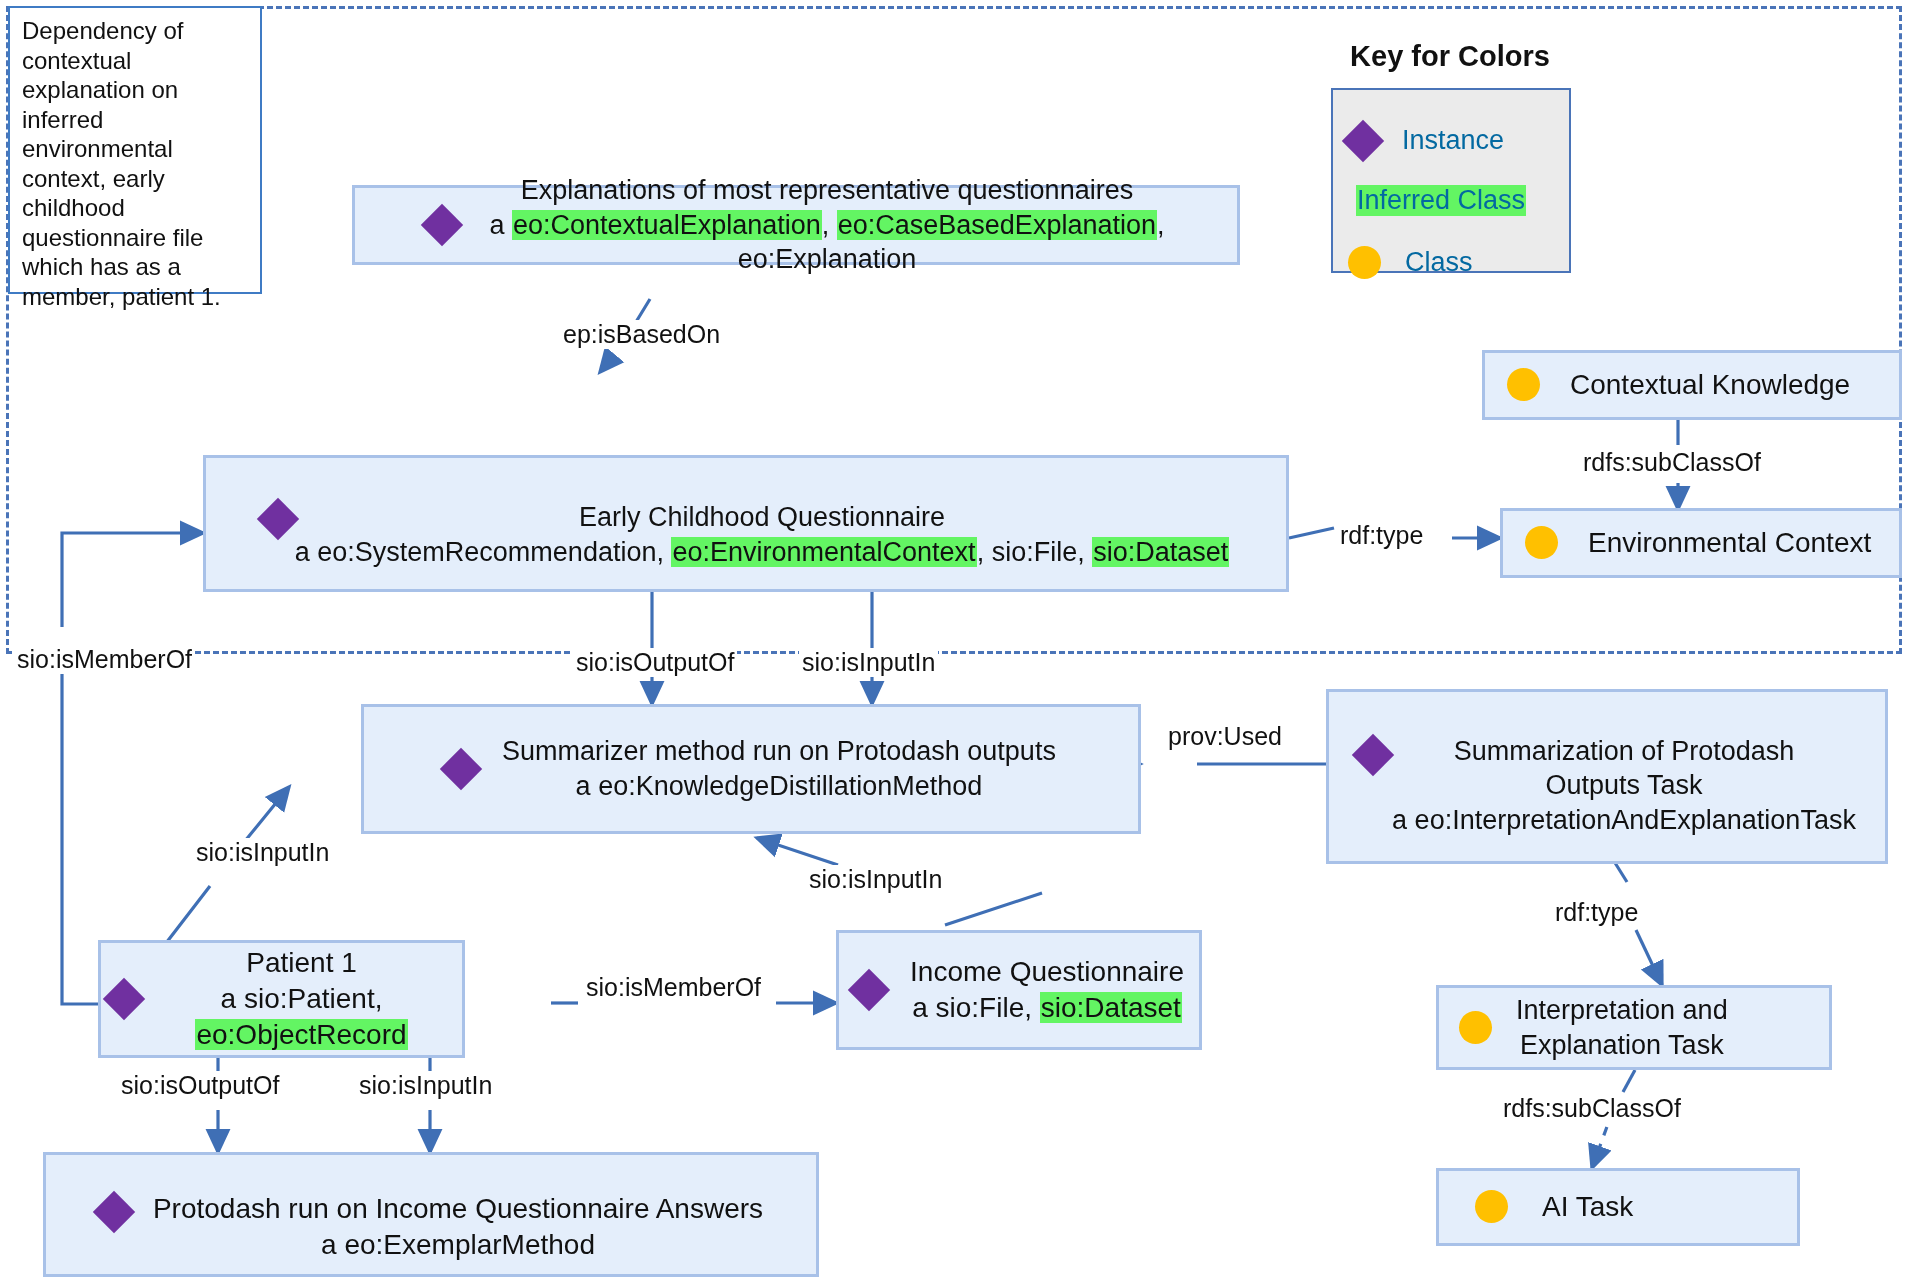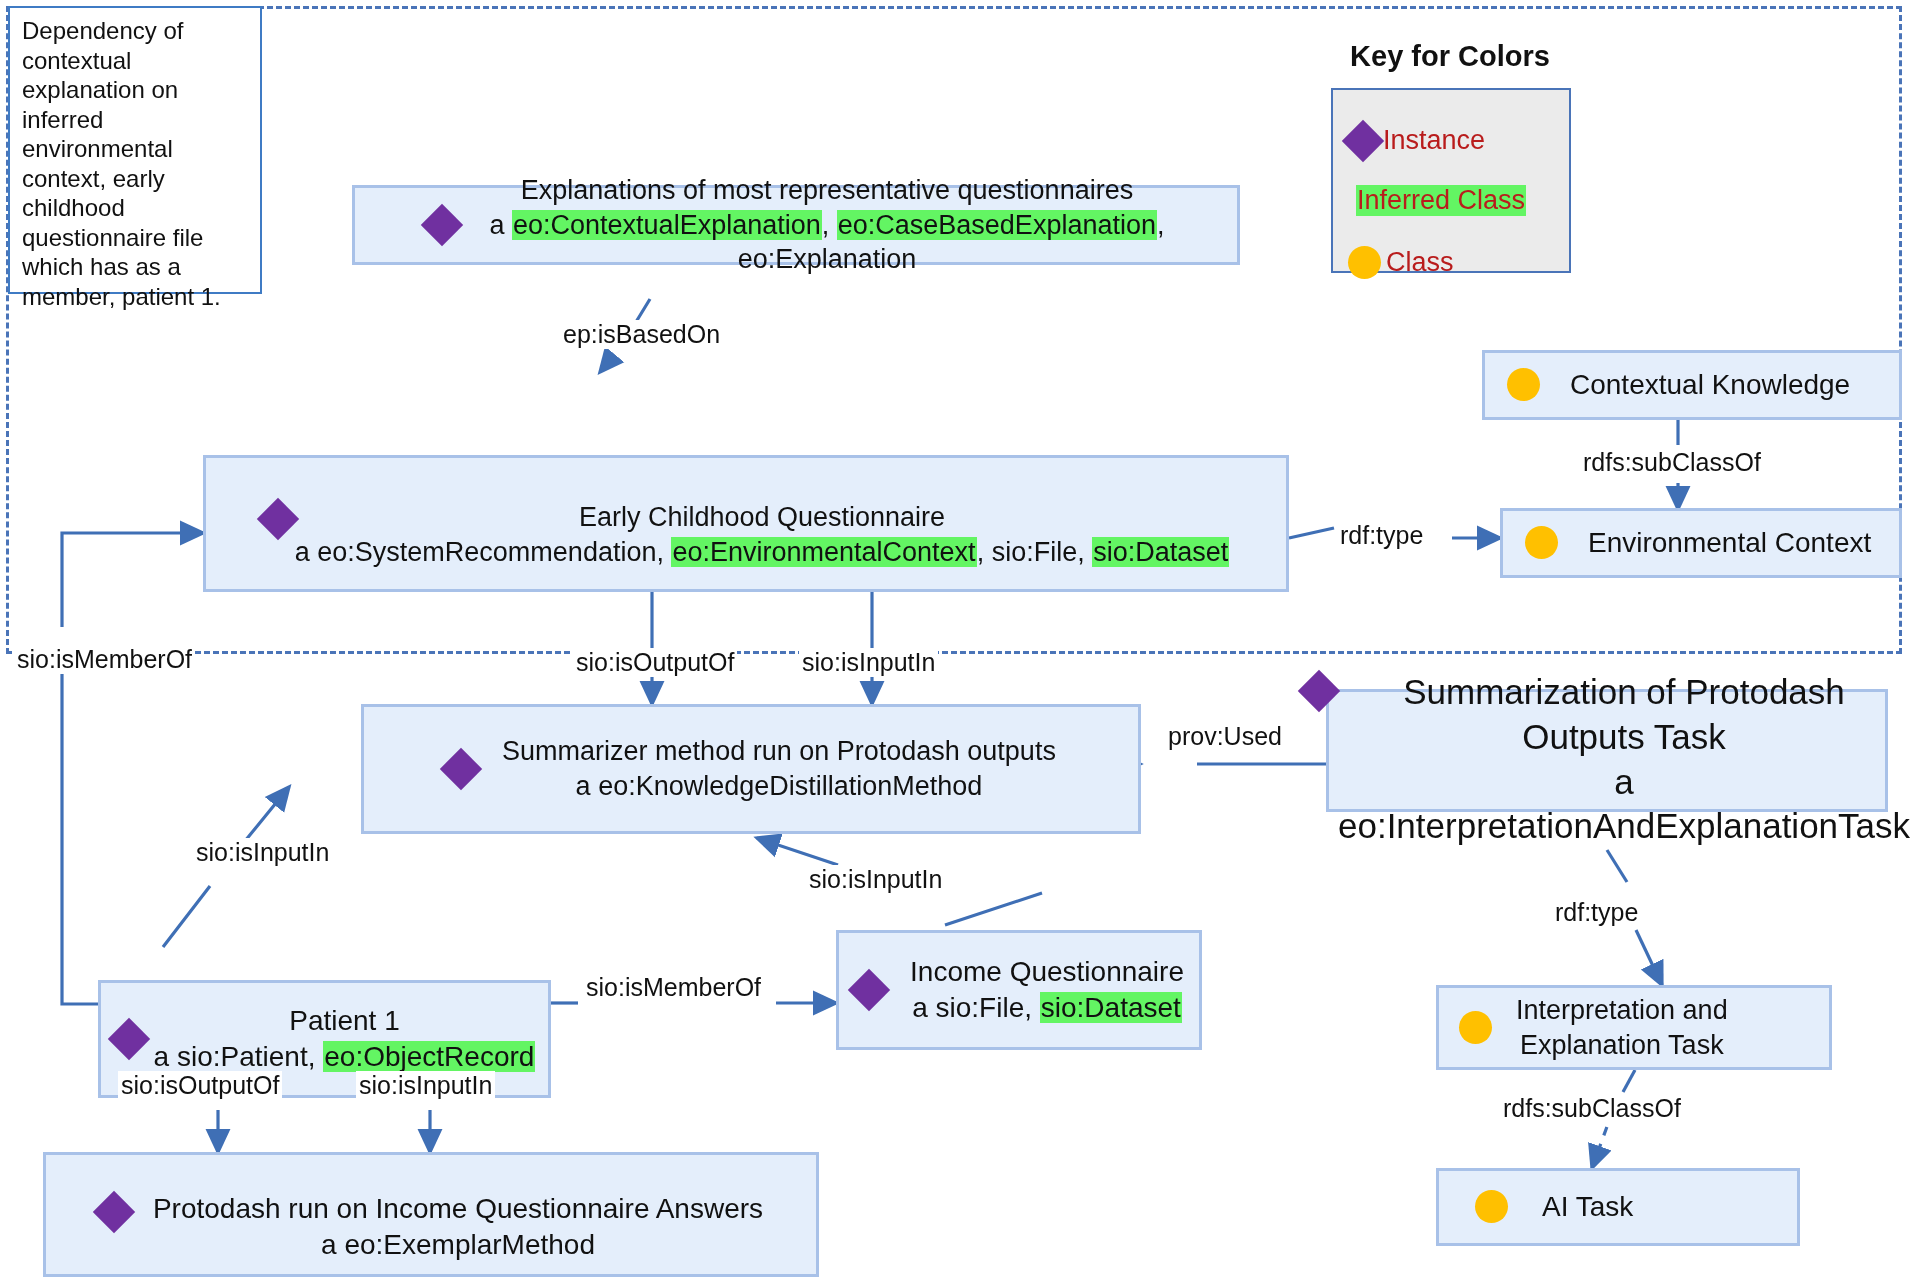--- a/index.html
+++ b/index.html
@@ -68,23 +68,23 @@
   .legend-box{
     position:absolute;
     background:#ebebeb;
     border:2px solid #4a74b8;
     box-sizing:border-box;
   }
   .legend-row{
     position:absolute;
     display:flex;
     align-items:center;
-    gap:5px;
+    gap:24px;
     font-size:27px;
-    color:#b91c1c;
+    color:#0369a1;
   }
 
   .edge-label{
     position:absolute;
     font-size:25px;
     color:#111;
     white-space:nowrap;
     background:#fff;
     padding:0 3px;
   }
@@ -207,32 +207,32 @@
   <div class="node" style="left:361px;top:704px;width:780px;height:130px;font-size:27px;">
     <div class="inner">
       <span class="diamond" style="margin-right:16px;"></span>
       <span class="txt">
         <span>Summarizer method run on Protodash outputs</span><br>
         <span>a eo:KnowledgeDistillationMethod</span>
       </span>
     </div>
   </div>
 
-  <div class="node" style="left:1326px;top:689px;width:562px;height:123px;font-size:35px;">
+  <div class="node" style="left:1326px;top:689px;width:562px;height:175px;font-size:27px;">
     <div class="inner" style="align-items:flex-start;padding-top:18px;">
       <span class="diamond" style="margin:6px 18px 0 0;"></span>
       <span class="txt" style="margin-left:-24px;">
         <span>Summarization of Protodash</span><br>
         <span>Outputs Task</span><br>
         <span>a eo:InterpretationAndExplanationTask</span>
       </span>
     </div>
   </div>
 
-  <div class="node" style="left:98px;top:940px;width:453px;height:118px;font-size:28px;margin-top:40px;">
+  <div class="node" style="left:98px;top:940px;width:367px;height:118px;font-size:28px;">
     <div class="inner">
       <span class="diamond" style="margin-right:34px;"></span>
       <span class="txt" style="margin-left:-34px;">
         <span>Patient 1</span><br>
         <span>a sio:Patient, </span><span class="hl">eo:ObjectRecord</span>
       </span>
     </div>
   </div>
 
   <div class="node" style="left:836px;top:930px;width:366px;height:120px;font-size:28px;">

